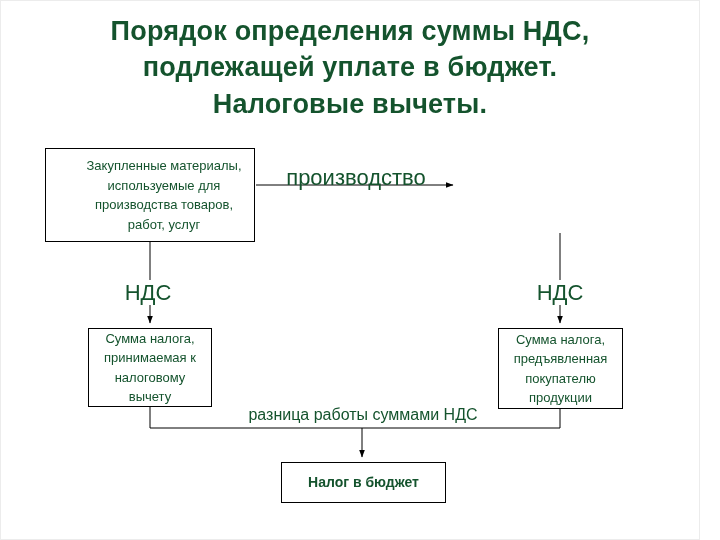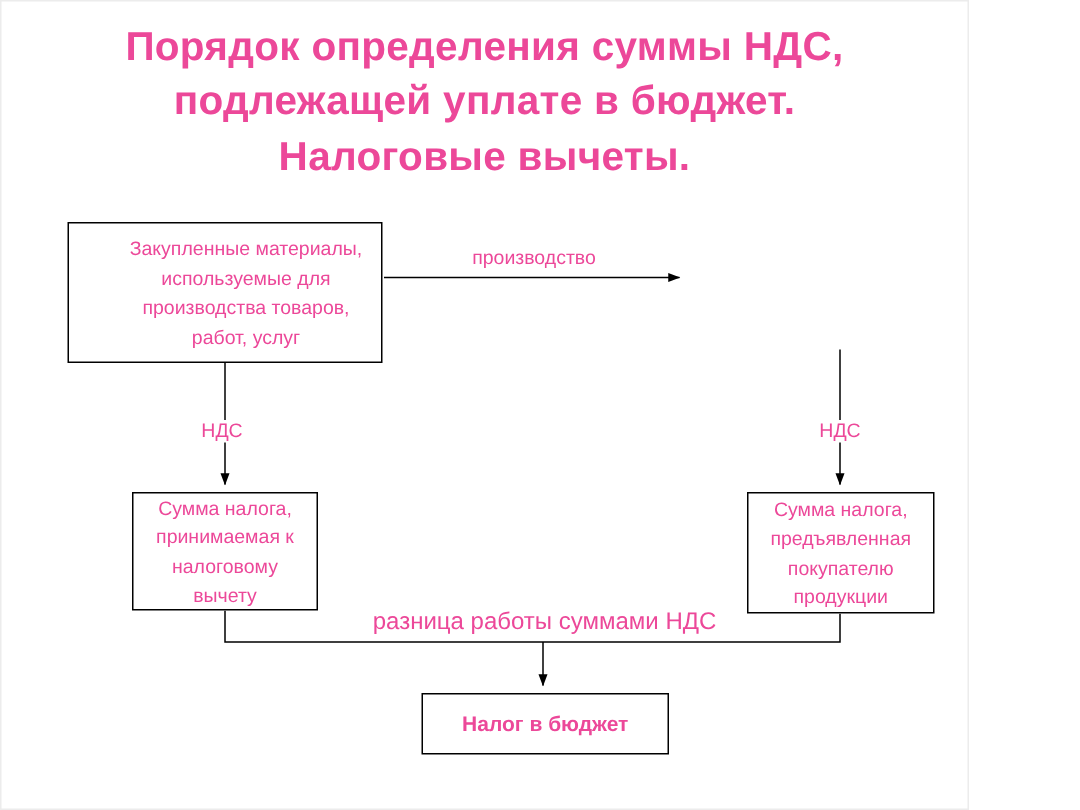--- a/index.html
+++ b/index.html
@@ -1,23 +1,23 @@
 <!DOCTYPE html>
 <html><head>
 <meta charset="utf-8">
 <style>
   * { box-sizing: border-box; }
   html, body { margin: 0; padding: 0; background: #ffffff; }
   .canvas {
     position: relative;
-    width: 646px;
+    width: 700px;
     height: 540px;
     background: #ffffff;
     font-family: "Liberation Sans", sans-serif;
-    color: #ec4899;
+    color: #14532d;
     overflow: hidden;
     box-shadow: inset 0 0 0 1px #ececec;
   }
   .title {
     position: absolute;
     top: 13px;
     left: 0;
     width: 100%;
     text-align: center;
     font-size: 27px;
@@ -44,21 +44,21 @@
   .box-right      { left: 458px; top: 155px; width: 215px; height: 78px; }
   .box-deduction  { left: 88px;  top: 328px; width: 124px; height: 79px; }
   .box-presented  { left: 498px; top: 328px; width: 125px; height: 81px; }
   .box-budget     {
     left: 281px; top: 462px; width: 165px; height: 41px;
     font-weight: bold; font-size: 14px; white-space: normal; text-align: right;
   }
   .lbl {
     position: absolute;
     text-align: center;
-    font-size: 13px;
+    font-size: 22px;
     line-height: 1.15;
     z-index: 3;
   }
   .lbl-production { left: 276px; top: 165px; width: 160px; }
   .lbl-vat-left   { left: 118px; top: 280px; width: 60px; background: #fff; }
   .lbl-vat-right  { left: 530px; top: 280px; width: 60px; background: #fff; }
   .lbl-difference { left: 228px; top: 406px; width: 270px; font-size: 16px; background: #fff; }
   svg.wires {
     position: absolute;
     left: 0; top: 0;

